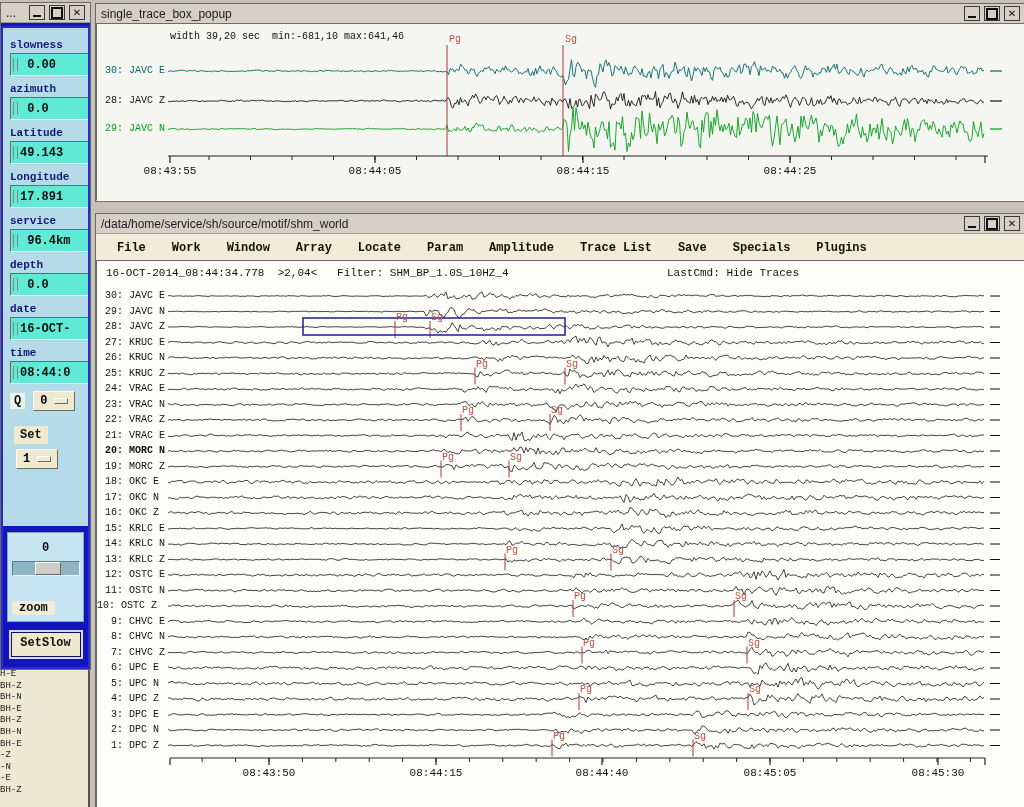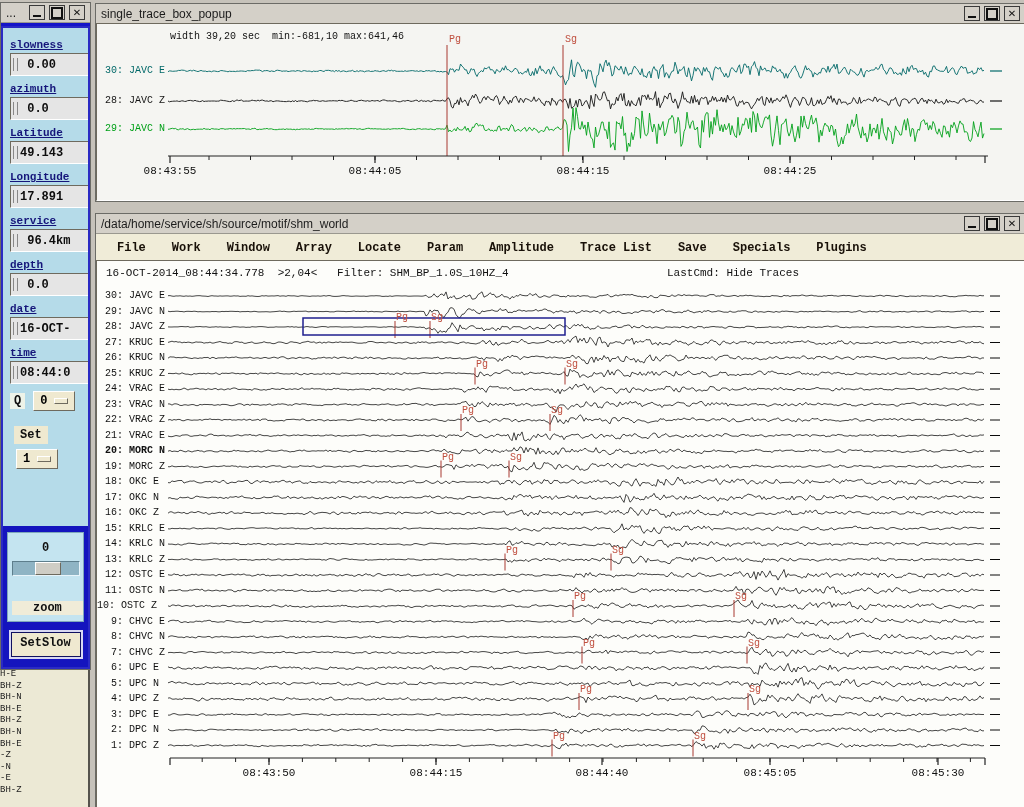--- a/index.html
+++ b/index.html
@@ -15,36 +15,36 @@
           display:flex;align-items:center;justify-content:center;flex:none;cursor:default;}
   .g-min{width:8px;height:2px;background:#111;margin-top:6px;}
   .g-max{width:8px;height:8px;border:2px solid #111;}
   .g-close{font:bold 10px "DejaVu Sans",sans-serif;color:#111;line-height:10px;}
   
   #sidebar{left:0;top:2px;width:89px;height:666px;}
   .sb-strip{height:4px;background:#1414c8;}
   .sb-content{position:absolute;top:23px;left:0;right:0;bottom:0;background:#b5dbe9;
               border:2px solid #2a2ac4;overflow:hidden;}
   .field{margin:1px 0 7px 7px;}
-  .f-label{font:bold 11px "Liberation Mono",monospace;color:#15157a;margin-bottom:2px;white-space:pre;text-decoration:underline;}
-  .f-box{width:72px;height:21px;background:#e5e5e5;border:1px solid;border-color:#6e6a5e #fff #fff #6e6a5e;
+  .f-label{font:bold 11px "Liberation Mono",monospace;color:#15157a;margin-bottom:2px;white-space:pre;}
+  .f-box{width:72px;height:21px;background:#5eead4;border:1px solid;border-color:#6e6a5e #fff #fff #6e6a5e;
          display:flex;align-items:center;padding:0 13px 0 2px;}
   .f-cursor{width:3px;height:13px;border-left:1px solid #888;border-right:1px solid #888;margin-right:2px;flex:none;}
   .f-value{font:bold 12px "Liberation Mono",monospace;color:#0d0d0d;white-space:pre;}
   .opt{display:inline-flex;align-items:center;background:#efe9d0;border:1px solid;
        border-color:#fff #6e6a5e #6e6a5e #fff;padding:2px 6px;font:bold 12px "Liberation Mono",monospace;}
   .opt .dash{width:12px;height:4px;background:#efe9d0;border:1px solid;border-color:#fff #6e6a5e #6e6a5e #fff;margin-left:7px;}
   .sb-footer{position:absolute;left:0;right:0;bottom:0;height:141px;background:#1414be;}
   .zoom-panel{margin:6px 4px 0 4px;width:75px;height:88px;background:#c4e4f0;border:1px solid #7fa8bb;position:relative;}
   .zoom-val{text-align:center;font:bold 12px "Liberation Mono",monospace;color:#111;padding-top:8px;}
   .slider{margin:6px auto 0 auto;width:66px;height:13px;background:#8fb4c4;border:1px solid;
           border-color:#5d7e8c #e8f4fa #e8f4fa #5d7e8c;position:relative;}
   .slider .handle{position:absolute;left:22px;top:0;width:24px;height:11px;background:#cfcdc5;
           border:1px solid;border-color:#fff #6e6a5e #6e6a5e #fff;}
-  .zoom-lab{position:absolute;left:4px;bottom:6px;background:#f0ecd8;padding:0 21px;
+  .zoom-lab{position:absolute;left:4px;bottom:6px;background:#f0ecd8;padding:0 7px;
             font:bold 12px "Liberation Mono",monospace;color:#111;}
   .setslow{display:block;margin:10px auto 0 auto;width:68px;height:23px;background:#efe9d0;
            border:1px solid #101060;box-shadow:0 0 0 2px #d8d8f2;
            font:bold 12px "Liberation Mono",monospace;color:#101010;text-align:center;line-height:21px;}
   
   #bg-list{position:absolute;left:0;top:668px;width:88px;height:139px;background:#ece9d5;
            border-right:2px solid #55534d;overflow:hidden;}
   .bg-row{position:absolute;left:0;font:9px "Liberation Mono",monospace;color:#222;white-space:pre;}
   
   #top-window{left:95px;top:3px;width:929px;height:197px;}

